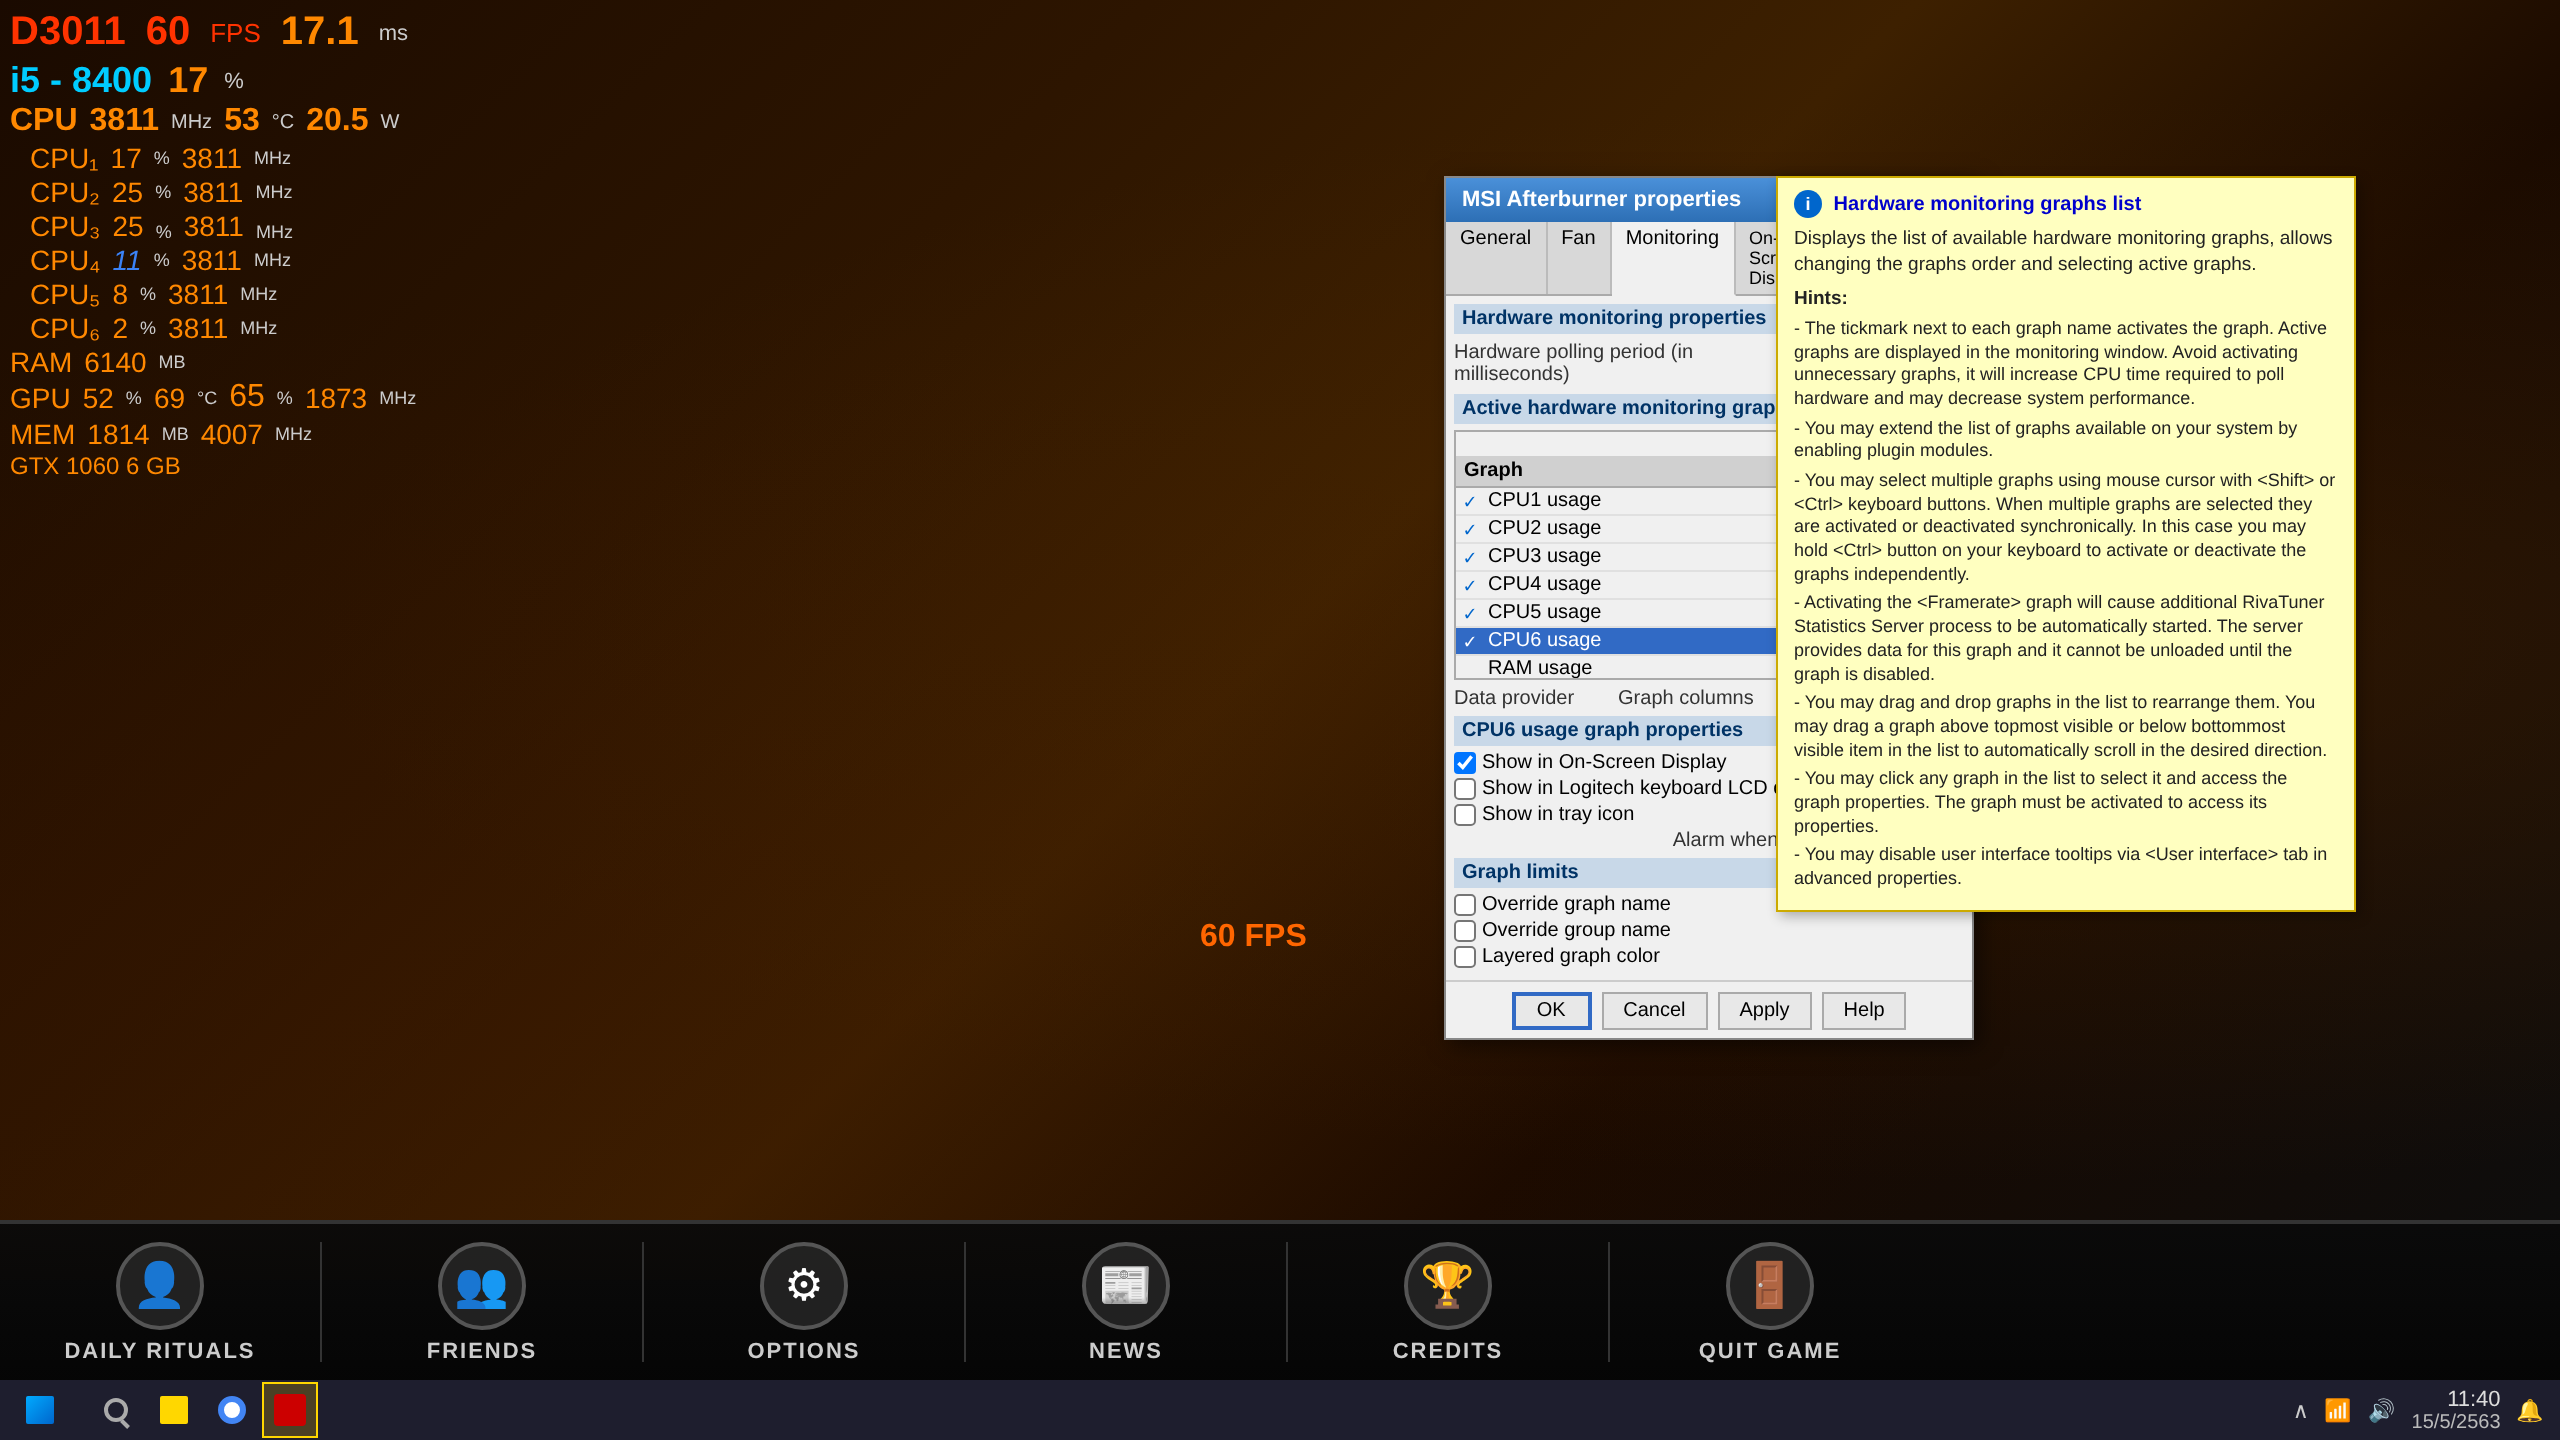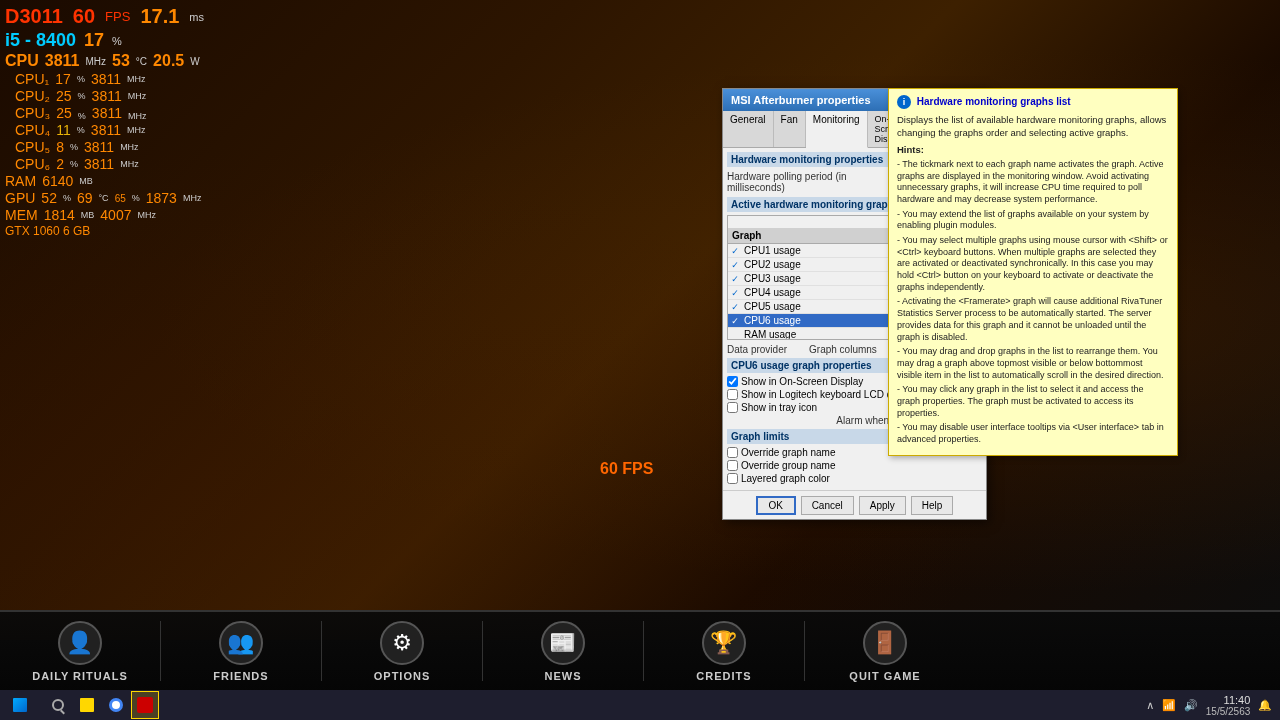--- a/index.html
+++ b/index.html
@@ -427,21 +427,21 @@
     </div>
     <div style="display:flex;align-items:flex-end;gap:6px;margin-bottom:1px;padding-left:10px;">
       <span style="color:#ff8800;font-size:14px;">CPU₃</span>
       <span style="color:#ff8800;font-size:14px;">25</span>
       <span style="color:#ccc;font-size:9px;">%</span>
       <span style="color:#ff8800;font-size:14px;">3811</span>
       <span style="color:#ccc;font-size:9px;">MHz</span>
     </div>
     <div style="display:flex;align-items:center;gap:6px;margin-bottom:1px;padding-left:10px;">
       <span style="color:#ff8800;font-size:14px;">CPU₄</span>
-      <span style="color:#eab308;font-size:14px;">11</span>
+      <span style="color:#3b82f6;font-size:14px;font-style:italic;">11</span>
       <span style="color:#ccc;font-size:9px;">%</span>
       <span style="color:#ff8800;font-size:14px;">3811</span>
       <span style="color:#ccc;font-size:9px;">MHz</span>
     </div>
     <div style="display:flex;align-items:center;gap:6px;margin-bottom:1px;padding-left:10px;">
       <span style="color:#ff8800;font-size:14px;">CPU₅</span>
       <span style="color:#ff8800;font-size:14px;">8</span>
       <span style="color:#ccc;font-size:9px;">%</span>
       <span style="color:#ff8800;font-size:14px;">3811</span>
       <span style="color:#ccc;font-size:9px;">MHz</span>
@@ -459,21 +459,21 @@
       <span style="color:#ff8800;font-size:14px;">6140</span>
       <span style="color:#ccc;font-size:9px;">MB</span>
     </div>
 
     <div style="display:flex;align-items:center;gap:6px;margin-bottom:1px;">
       <span style="color:#ff8800;font-size:14px;">GPU</span>
       <span style="color:#ff8800;font-size:14px;">52</span>
       <span style="color:#ccc;font-size:9px;">%</span>
       <span style="color:#ff8800;font-size:14px;">69</span>
       <span style="color:#ccc;font-size:9px;">°C</span>
-      <span style="color:#ff8800;font-size:10px;">65</span>
+      <span style="color:#ff8800;font-size:16px;">65</span>
       <span style="color:#ccc;font-size:9px;">%</span>
       <span style="color:#ff8800;font-size:14px;">1873</span>
       <span style="color:#ccc;font-size:9px;">MHz</span>
     </div>
 
     <div style="display:flex;align-items:center;gap:6px;margin-bottom:1px;">
       <span style="color:#ff8800;font-size:14px;">MEM</span>
       <span style="color:#ff8800;font-size:14px;">1814</span>
       <span style="color:#ccc;font-size:9px;">MB</span>
       <span style="color:#ff8800;font-size:14px;">4007</span>

